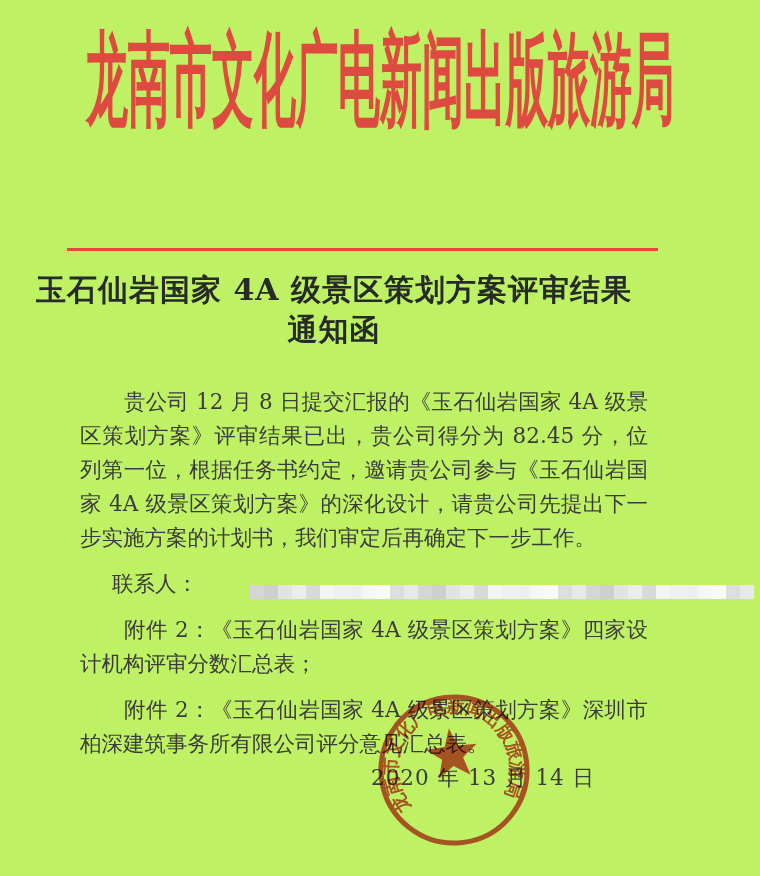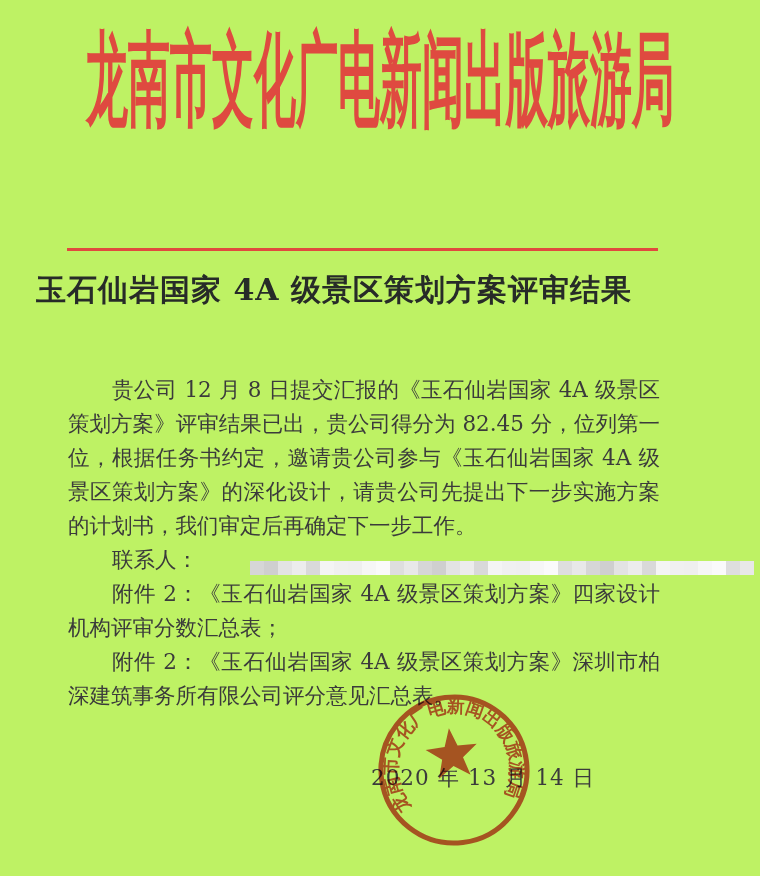--- a/index.html
+++ b/index.html
@@ -33,21 +33,21 @@
     font-size:30px; line-height:40px; font-weight:bold;
     color:var(--title-text,#272b28);
     letter-spacing:1px;
   }
   .body-block {
     position:absolute; top:373px; left:68px; width:592px;
     font-size:21.5px; line-height:34px;
     color:var(--body-text,#3b3b3b);
     text-align:justify;
   }
-  .para { margin:0; text-indent:44px; }
+  .para { margin:12px; text-indent:44px; }
   .salutation { margin:0; }
   .contact-line { margin:0; text-indent:44px; height:34px; white-space:nowrap; }
   .mosaic {
     display:inline-block; width:252px; height:28px;
     vertical-align:-8px; margin-left:8px;
     font-size:0; line-height:0;
   }
   .mosaic i { display:inline-block; width:14px; height:14px; }
   .date-line {
     position:absolute; left:371px; top:763px;
@@ -73,20 +73,21 @@
 <body>
 
 <div class="page" style="--header-red: #df4a40; --rule-red: #e04a3e; --body-text: #3b3b3b; --title-text: #272b28;">
 
   <div class="letterhead">龙南市文化广电新闻出版旅游局</div>
 
   <div class="red-rule"></div>
 
   <div class="doc-title">
     <div>玉石仙岩国家 4A 级景区策划方案评审结果</div>
+    <div>通知函</div>
   </div>
 
   <div class="body-block">
     <p class="para">贵公司 12 月 8 日提交汇报的《玉石仙岩国家 4A 级景区策划方案》评审结果已出，贵公司得分为 82.45 分，位列第一位，根据任务书约定，邀请贵公司参与《玉石仙岩国家 4A 级景区策划方案》的深化设计，请贵公司先提出下一步实施方案的计划书，我们审定后再确定下一步工作。</p>
     <p class="contact-line"><span>联系人：</span><span class="mosaic"><i style="background: rgb(214, 214, 214);"></i><i style="background: rgb(207, 207, 207);"></i><i style="background: rgb(227, 227, 227);"></i><i style="background: rgb(236, 236, 236);"></i><i style="background: rgb(217, 217, 217);"></i><i style="background: rgb(244, 244, 244);"></i><i style="background: rgb(240, 240, 240);"></i><i style="background: rgb(239, 239, 239);"></i><i style="background: rgb(246, 246, 246);"></i><i style="background: rgb(250, 250, 250);"></i><i style="background: rgb(222, 222, 222);"></i><i style="background: rgb(232, 232, 232);"></i><i style="background: rgb(214, 214, 214);"></i><i style="background: rgb(207, 207, 207);"></i><i style="background: rgb(227, 227, 227);"></i><i style="background: rgb(236, 236, 236);"></i><i style="background: rgb(217, 217, 217);"></i><i style="background: rgb(244, 244, 244);"></i><i style="background: rgb(240, 240, 240);"></i><i style="background: rgb(239, 239, 239);"></i><i style="background: rgb(246, 246, 246);"></i><i style="background: rgb(250, 250, 250);"></i><i style="background: rgb(222, 222, 222);"></i><i style="background: rgb(232, 232, 232);"></i><i style="background: rgb(214, 214, 214);"></i><i style="background: rgb(207, 207, 207);"></i><i style="background: rgb(227, 227, 227);"></i><i style="background: rgb(236, 236, 236);"></i><i style="background: rgb(217, 217, 217);"></i><i style="background: rgb(244, 244, 244);"></i><i style="background: rgb(240, 240, 240);"></i><i style="background: rgb(239, 239, 239);"></i><i style="background: rgb(246, 246, 246);"></i><i style="background: rgb(250, 250, 250);"></i><i style="background: rgb(222, 222, 222);"></i><i style="background: rgb(232, 232, 232);"></i></span></p>
     <p class="para">附件 2：《玉石仙岩国家 4A 级景区策划方案》四家设计机构评审分数汇总表；</p>
     <p class="para">附件 2：《玉石仙岩国家 4A 级景区策划方案》深圳市柏深建筑事务所有限公司评分意见汇总表。</p>
   </div>
 
   <div class="date-line">2020 年 13 月 14 日</div>

